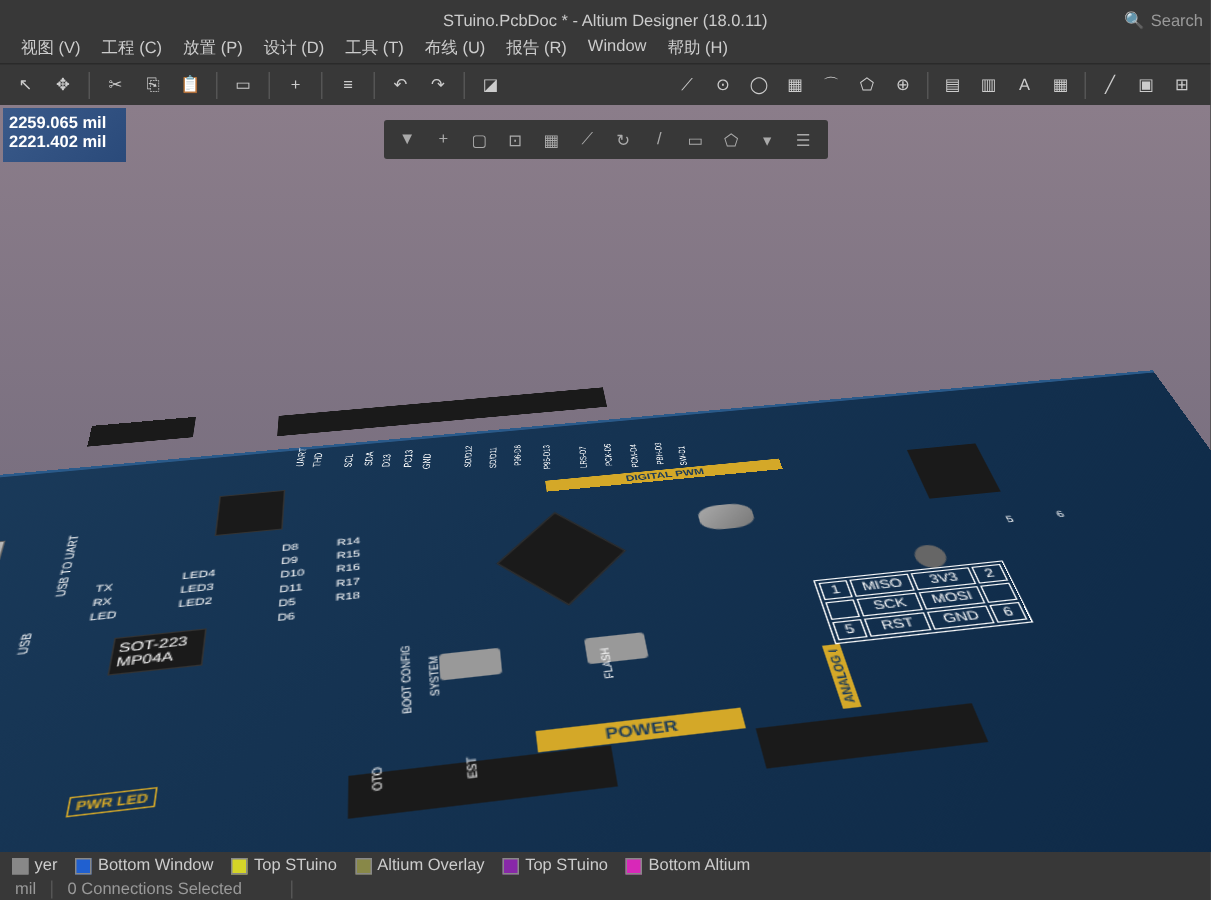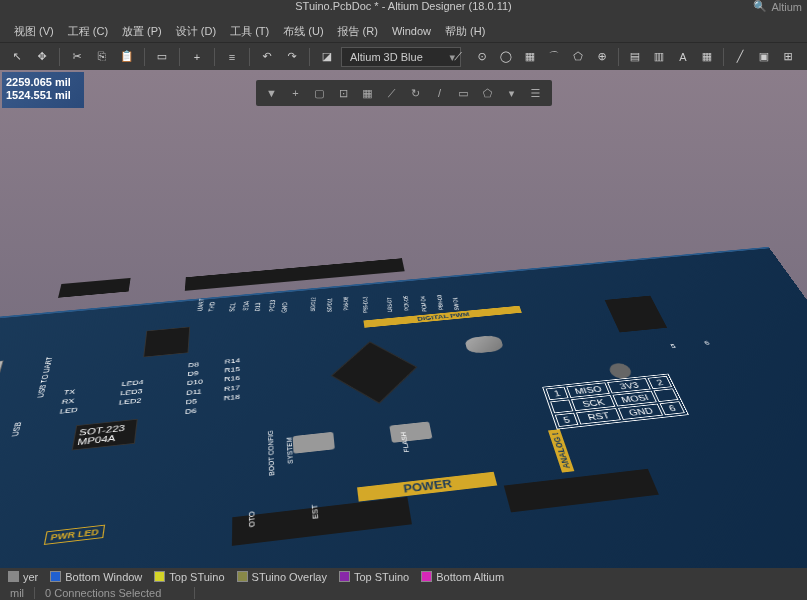--- a/index.html
+++ b/index.html
@@ -1,17 +1,17 @@
 <!DOCTYPE html>
 <html><head>
 <meta charset="utf-8">
 <style>
 *{margin:0;padding:0;box-sizing:border-box;font-family:"Microsoft YaHei",Arial,sans-serif;font-size:11px}
 body{width:807px;height:600px;background:#4a4a4a;overflow:hidden;position:relative}
-.titlebar{height:20px;background:#383838;display:flex;align-items:flex-start;justify-content:center;color:#ccc;position:relative}
+.titlebar{height:20px;background:#383838;display:flex;align-items:flex-end;justify-content:center;color:#ccc;position:relative}
 .titlebar .search{position:absolute;right:5px;color:#999;display:flex;align-items:center;gap:4px}
 .menubar{height:22px;background:#383838;display:flex;align-items:center;padding:0 8px;gap:2px}
 .menubar .mi{color:#ccc;padding:2px 6px;cursor:pointer}
 .toolbar1{height:28px;background:#383838;display:flex;align-items:center;padding:0 6px;gap:3px;border-top:1px solid #2a2a2a}
 .tbtn{width:22px;height:22px;display:flex;align-items:center;justify-content:center;color:#ccc;cursor:pointer}
 .sep{width:1px;height:18px;background:#555;margin:0 3px}
 .dropdown{background:#2a2a2a;color:#ccc;padding:3px 20px 3px 8px;border:1px solid #555;min-width:120px;position:relative}
 .dropdown::after{content:"▾";position:absolute;right:5px;color:#999}
 .toolgroup{position:absolute;right:8px;display:flex;gap:2px;align-items:center}
 .viewport{position:absolute;top:70px;left:0;right:0;bottom:32px;background:linear-gradient(180deg,#8b7d8a 0%,#7a7080 50%,#6b6575 100%);overflow:hidden}
@@ -24,33 +24,33 @@
 .silkyellow{position:absolute;background:#d4a828;color:#1a3a5a;font-weight:bold;font-size:10px;padding:1px 4px}
 .chip{position:absolute;background:#1a1a1a;border:1px solid #333}
 .chip.mcu{transform:rotate(45deg)}
 .btn{position:absolute;background:#999;border-radius:3px}
 .usb{position:absolute;background:linear-gradient(180deg,#bbb,#888);border:1px solid #666}
 .crystal{position:absolute;background:linear-gradient(135deg,#aaa,#777);border-radius:40%}
 .header{position:absolute;background:#1a1a1a}
 .tablebox{position:absolute;border:1px solid #fff;color:#fff;font-size:9px}
 .tablebox td{border:1px solid #fff;padding:1px 6px;text-align:center}
 .layerbar{position:absolute;bottom:14px;left:0;right:0;height:18px;background:#383838;display:flex;align-items:center;padding:0 8px;gap:12px}
-.layer{display:flex;gap:4px;color:#ccc;font-size:10px}
+.layer{display:flex;align-items:center;gap:4px;color:#ccc;font-size:10px}
 .layer .sw{width:11px;height:11px;border:1px solid #888}
 .statusbar{position:absolute;bottom:0;left:0;right:0;height:14px;background:#383838;display:flex;align-items:center;color:#999;font-size:10px}
 .statusbar .cell{padding:0 10px;border-right:1px solid #555}
 </style>
 </head>
 <body>
 
 <div class="titlebar">
   <span>STuino.PcbDoc * - Altium Designer (18.0.11)</span>
   <div class="search">
     <span>🔍</span>
-    <span>Altium</span>
+    <span>Search</span>
   </div>
 </div>
 
 <div class="menubar">
   <span class="mi">视图 (V)</span>
   <span class="mi">工程 (C)</span>
   <span class="mi">放置 (P)</span>
   <span class="mi">设计 (D)</span>
   <span class="mi">工具 (T)</span>
   <span class="mi">布线 (U)</span>
@@ -70,21 +70,20 @@
   <div class="tbtn">▭</div>
   <div class="sep"></div>
   <div class="tbtn">+</div>
   <div class="sep"></div>
   <div class="tbtn">≡</div>
   <div class="sep"></div>
   <div class="tbtn">↶</div>
   <div class="tbtn">↷</div>
   <div class="sep"></div>
   <div class="tbtn">◪</div>
-  <div class="dropdown">Altium 3D Blue</div>
   <div class="toolgroup">
     <div class="tbtn">⟋</div>
     <div class="tbtn">⊙</div>
     <div class="tbtn">◯</div>
     <div class="tbtn">▦</div>
     <div class="tbtn">⌒</div>
     <div class="tbtn">⬠</div>
     <div class="tbtn">⊕</div>
     <div class="sep"></div>
     <div class="tbtn">▤</div>
@@ -94,21 +93,21 @@
     <div class="sep"></div>
     <div class="tbtn">╱</div>
     <div class="tbtn">▣</div>
     <div class="tbtn">⊞</div>
   </div>
 </div>
 
 <div class="viewport">
   <div class="coordpanel">
     <div>2259.065 mil</div>
-    <div>1524.551 mil</div>
+    <div>2221.402 mil</div>
   </div>
 
   <div class="viewtoolbar">
     <div class="vtb">▼</div>
     <div class="vtb">+</div>
     <div class="vtb">▢</div>
     <div class="vtb">⊡</div>
     <div class="vtb">▦</div>
     <div class="vtb">⟋</div>
     <div class="vtb">↻</div>
@@ -239,21 +238,21 @@
   <div class="layer">
       <span class="sw" style="background:#2060d0"></span>
       <span>Bottom Window</span>
     </div>
   <div class="layer">
       <span class="sw" style="background:#d4d428"></span>
       <span>Top STuino</span>
     </div>
   <div class="layer">
       <span class="sw" style="background:#888848"></span>
-      <span>STuino Overlay</span>
+      <span>Altium Overlay</span>
     </div>
   <div class="layer">
       <span class="sw" style="background:#8828a8"></span>
       <span>Top STuino</span>
     </div>
   <div class="layer">
       <span class="sw" style="background:#d828b8"></span>
       <span>Bottom Altium</span>
     </div>
 </div>

